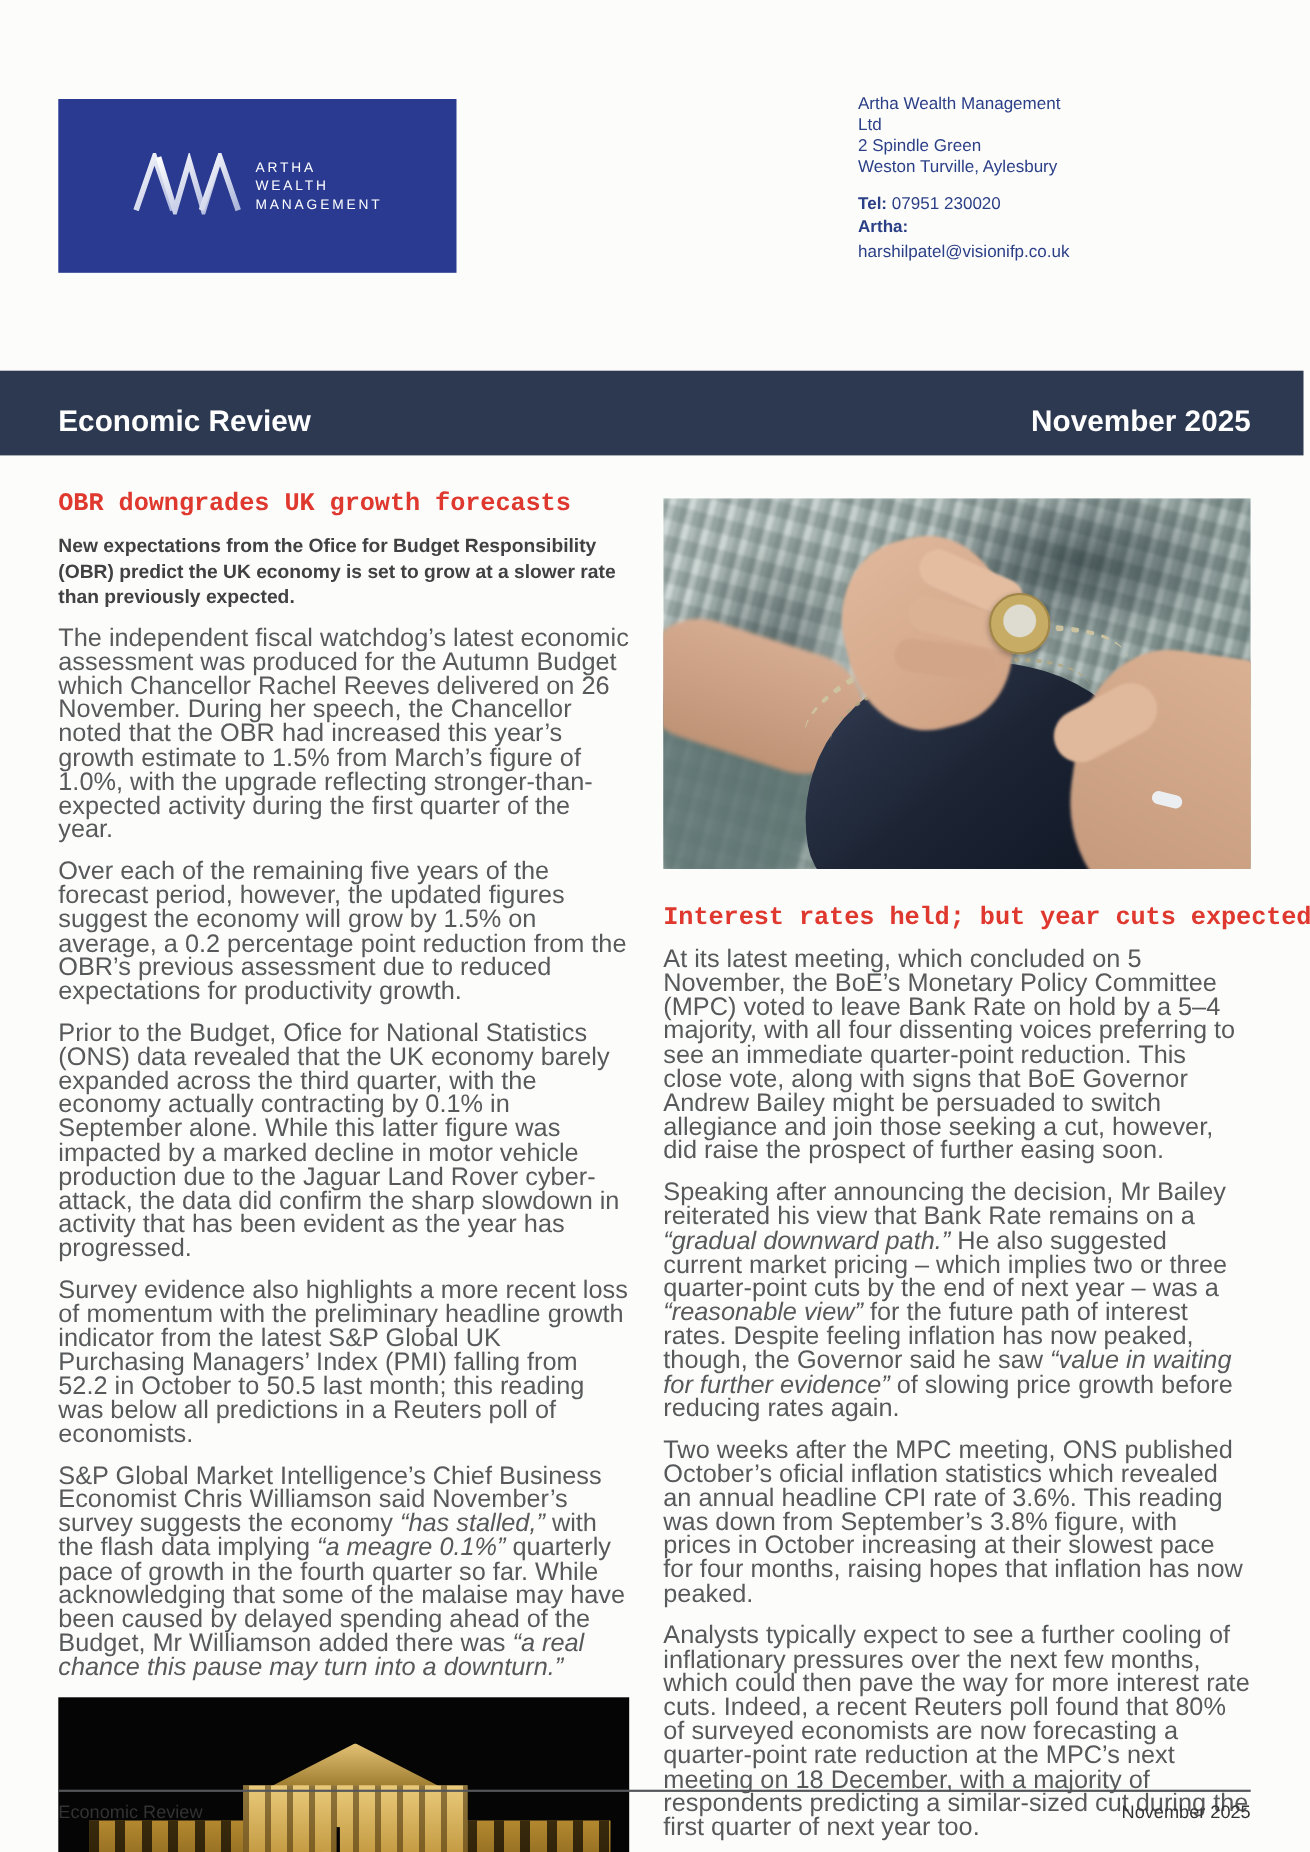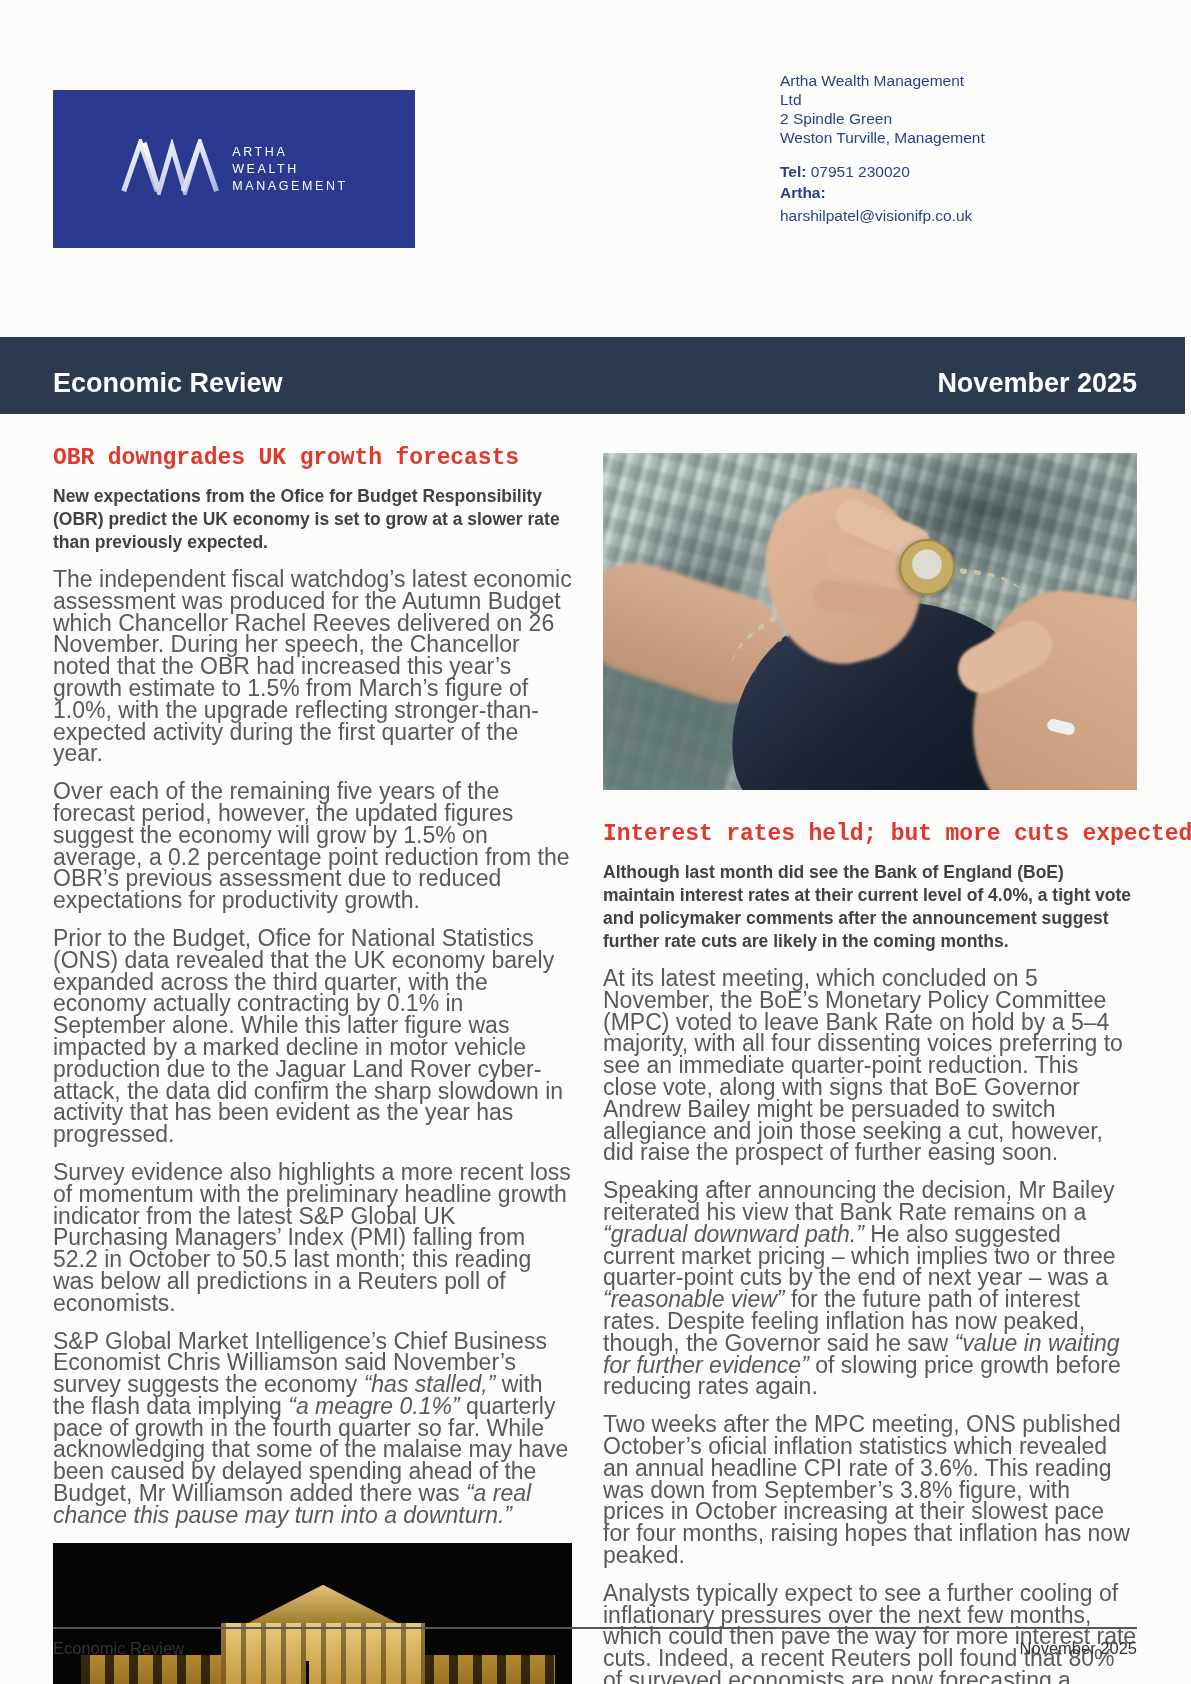--- a/index.html
+++ b/index.html
@@ -9,21 +9,21 @@
     font-family:"Liberation Sans","DejaVu Sans",sans-serif;
     -webkit-font-smoothing:antialiased;
   }
   
   .logo-box{
     position:absolute;left:53px;top:90px;width:362px;height:158px;
     background:var(--logo-bg);display:flex;align-items:center;justify-content:center;gap:8px;
   }
   .logo-text{color:#fff;font-size:12.5px;letter-spacing:2.6px;line-height:17px;font-weight:400;}
   .contact{
-    position:absolute;left:780px;top:71px;width:300px;
+    position:absolute;left:780px;top:85px;width:300px;
     color:var(--contact-navy);font-size:15.5px;line-height:19px;
   }
   .contact .spacer{height:14px;}
   .contact .line-b{line-height:21px;}
   .contact b{font-weight:700;}
   .contact .email-val{margin-top:2px;line-height:21px;}
   
   .banner{position:absolute;left:0;top:337px;width:1185px;height:77px;background:var(--banner-bg);}
   .banner .title{position:absolute;left:53px;bottom:15px;color:#fff;font-size:27px;font-weight:700;}
   .banner .date{position:absolute;right:48px;bottom:15px;color:#fff;font-size:27px;font-weight:700;}
@@ -133,21 +133,21 @@
       <div>ARTHA</div>
       <div>WEALTH</div>
       <div>MANAGEMENT</div>
     </div>
   </div>
 
   <div class="contact">
     <div>Artha Wealth Management</div>
     <div>Ltd</div>
     <div>2 Spindle Green</div>
-    <div>Weston Turville, Management</div>
+    <div>Weston Turville, Aylesbury</div>
     <div class="spacer"></div>
     <div class="line-b"><b>Tel:</b><span> 07951 230020</span></div>
     <div class="line-b"><b>Artha:</b></div>
     <div class="email-val">harshilpatel@visionifp.co.uk</div>
   </div>
 
   <div class="banner">
     <span class="title">Economic Review</span>
     <span class="date">November 2025</span>
   </div>
@@ -201,22 +201,21 @@
       <div class="w-hand-left"></div>
       <div class="w-finger1"></div>
       <div class="w-finger2"></div>
       <div class="w-finger3"></div>
       <div class="w-coin"></div>
       <div class="w-hand-right"></div>
       <div class="w-thumb-right"></div>
       <div class="w-ring"></div>
     </div>
 
-    <h2 class="article-heading">Interest rates held; but more cuts expected</h2>
-    <p class="intro">Although last month did see the Bank of England (BoE) maintain interest rates at their current level of 4.0%, a tight vote and policymaker comments after the announcement suggest further rate cuts are likely in the coming months.</p>
+    <h2 class="article-heading">Interest rates held; but year cuts expected</h2>
     <p class="body-p">At its latest meeting, which concluded on 5 November, the BoE’s Monetary Policy Committee (MPC) voted to leave Bank Rate on hold by a 5–4 majority, with all four dissenting voices preferring to see an immediate quarter-point reduction. This close vote, along with signs that BoE Governor Andrew Bailey might be persuaded to switch allegiance and join those seeking a cut, however, did raise the prospect of further easing soon.</p>
     <p class="body-p">Speaking after announcing the decision, Mr Bailey reiterated his view that Bank Rate remains on a <i>“gradual downward path.”</i> He also suggested current market pricing – which implies two or three quarter-point cuts by the end of next year – was a <i>“reasonable view”</i> for the future path of interest rates. Despite feeling inflation has now peaked, though, the Governor said he saw <i>“value in waiting for further evidence”</i> of slowing price growth before reducing rates again.</p>
     <p class="body-p">Two weeks after the MPC meeting, ONS published October’s oficial inflation statistics which revealed an annual headline CPI rate of 3.6%. This reading was down from September’s 3.8% figure, with prices in October increasing at their slowest pace for four months, raising hopes that inflation has now peaked.</p>
     <p class="body-p">Analysts typically expect to see a further cooling of inflationary pressures over the next few months, which could then pave the way for more interest rate cuts. Indeed, a recent Reuters poll found that 80% of surveyed economists are now forecasting a quarter-point rate reduction at the MPC’s next meeting on 18 December, with a majority of respondents predicting a similar-sized cut during the first quarter of next year too.</p>
   </div>
 
   <div class="footer-line"></div>
   <div class="footer-left">Economic Review</div>
   <div class="footer-right">November 2025</div>
 

